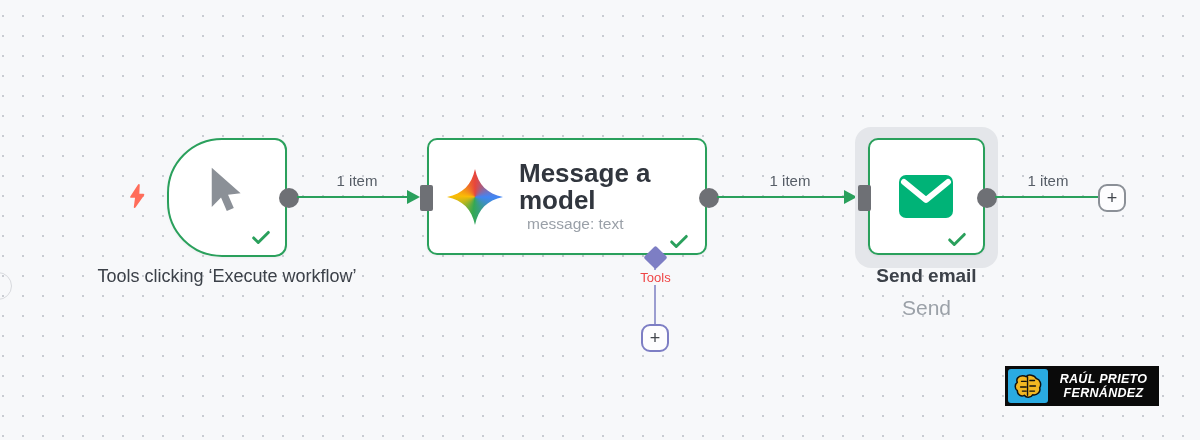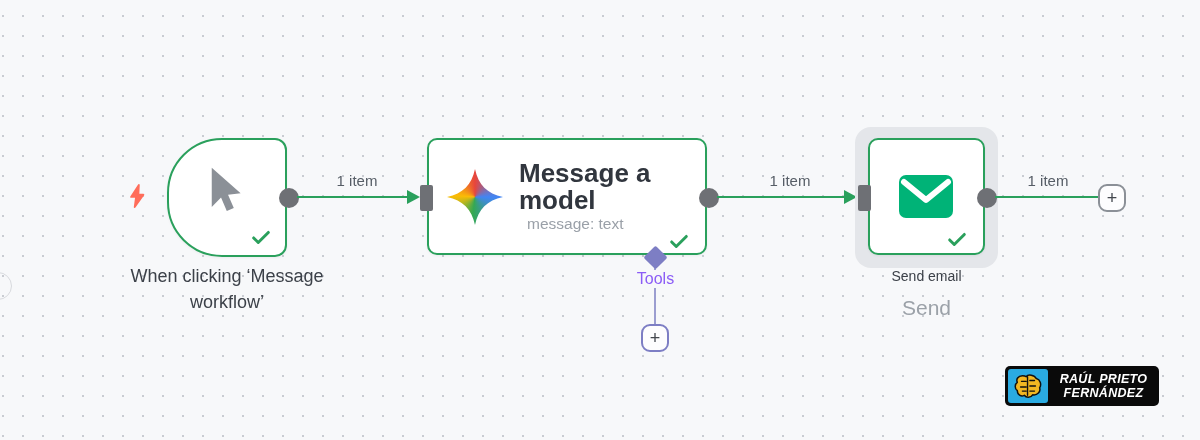--- a/index.html
+++ b/index.html
@@ -73,42 +73,42 @@
   }
 
   
   .tools-diamond {
     position:absolute; left:647px; top:249px; width:17px; height:17px;
     background:#7d7ec4; transform:rotate(45deg); border-radius:2px;
   }
   .tools-line { position:absolute; left:654px; top:264px; width:2px; height:62px; background:#9b9dd0; }
   .tools-label {
     position:absolute; left:625px; top:270px; width:61px; text-align:center;
-    font-size:16px; color:#8b5cf6; background:#f7f8fa;
+    font-size:13px; color:#ef4444; background:#f7f8fa;
   }
   .tools-plus, .end-plus {
     position:absolute; width:28px; height:28px; border-radius:9px;
     background:#fdfdfe; text-align:center; line-height:24px;
     font-size:18px; color:#43474d; cursor:pointer;
   }
   .tools-plus { left:641px; top:324px; border:2px solid #7d7ec4; }
   .end-plus   { left:1098px; top:184px; border:2px solid #8b9097; }
 
   
   .email-selection {
     position:absolute; left:855px; top:127px; width:143px; height:141px;
     background:#e4e6ea; border-radius:16px;
   }
   .email-node { left:868px; top:138px; width:117px; height:117px; border-radius:10px; }
   .envelope-wrap { position:absolute; left:899px; top:175px; width:54px; height:43px; }
 
   
   .watermark {
     position:absolute; left:1005px; top:366px; width:154px; height:40px;
-    background:#0a0a0a; border-radius:5px; display:flex; align-items:center;
+    background:#0a0a0a; border-radius:0; display:flex; align-items:center;
   }
   .wm-badge {
     width:40px; height:34px; margin-left:3px; background:#2aabe2;
     border-radius:3px; display:flex; align-items:center; justify-content:center;
   }
   .wm-text {
     flex:1; text-align:center; color:#ffffff; font-weight:700; font-style:italic;
     font-size:12.5px; line-height:14px; letter-spacing:0.3px;
   }
 
@@ -136,21 +136,21 @@
       <path d="M5 1.5 V24 L10.3 18.6 L13.6 26.3 L17.6 24.5 L14.3 17 L21.5 16.2 Z" fill="#8b9097"></path>
     </svg>
   </div>
   <div class="check" style="left:250px; top:226px;">
     <svg width="22" height="22" viewBox="0 0 24 24">
       <path d="M4 13 l5 5 L20 7" stroke="#2aa05c" stroke-width="3.2" fill="none" stroke-linecap="round" stroke-linejoin="round"></path>
     </svg>
   </div>
   <div class="port-circle" style="left:279px; top:188px;"></div>
 
-  <div class="node-caption" style="left:97px; top:263px; width:260px;">When clicking ‘Message workflow’</div>
+  <div class="node-caption" style="left:97px; top:263px; width:260px;">Tools clicking ‘Execute workflow’</div>
 
   <div class="wire" style="left:297px; top:196px; width:111px;"></div>
   <div class="arrow-right" style="left:407px; top:190px;"></div>
   <div class="wire-label" style="left:317px; top:172px; width:80px;">1 item</div>
 
   <div class="node model-node"></div>
   <div class="port-square" style="left:420px; top:185px;"></div>
   <div class="gemini"></div>
   <div class="model-title">Message a model</div>
   <div class="model-sub">message: text</div>
@@ -179,21 +179,21 @@
       <path d="M5 7 L27 25 L49 7" stroke="#ffffff" stroke-width="6" fill="none" stroke-linecap="round" stroke-linejoin="round"></path>
     </svg>
   </div>
   <div class="check" style="left:946px; top:228px;">
     <svg width="22" height="22" viewBox="0 0 24 24">
       <path d="M4 13 l5 5 L20 7" stroke="#2aa05c" stroke-width="3.2" fill="none" stroke-linecap="round" stroke-linejoin="round"></path>
     </svg>
   </div>
   <div class="port-circle" style="left:977px; top:188px;"></div>
 
-  <div class="node-caption" style="left:856px; top:263px; width:141px; font-size:14px;">Send email</div>
+  <div class="node-caption" style="left:856px; top:263px; width:141px; font-size:19px;font-weight:bold;">Send email</div>
   <div class="node-subcaption" style="left:856px; top:296px; width:141px;">Send</div>
 
   <div class="wire" style="left:995px; top:196px; width:104px;"></div>
   <div class="wire-label" style="left:1008px; top:172px; width:80px;">1 item</div>
   <div class="end-plus">+</div>
 
   <div class="watermark">
     <div class="wm-badge">
       <svg width="30" height="26" viewBox="0 0 32 28">
         <path d="M10 3 C5 3 3 7 4.5 10 C1.5 12 1.5 17 4.5 19 C4.5 23 8.5 26 12 24

